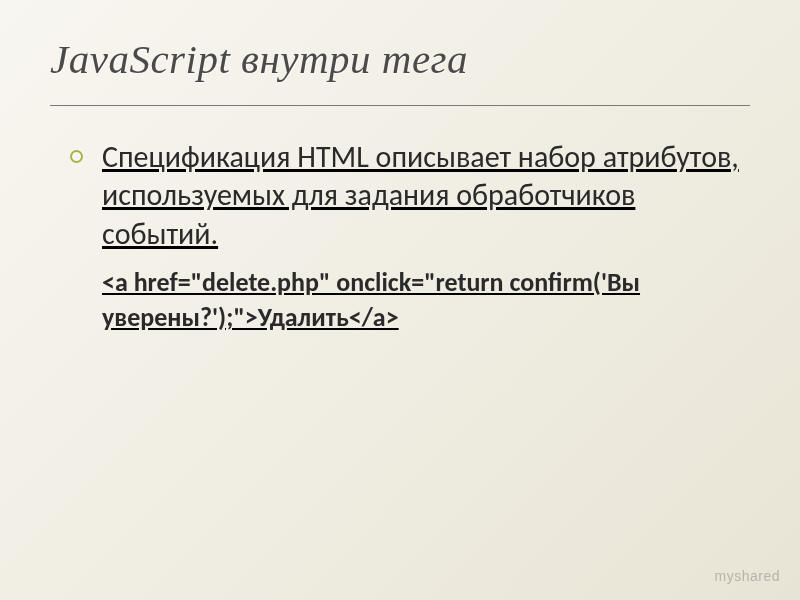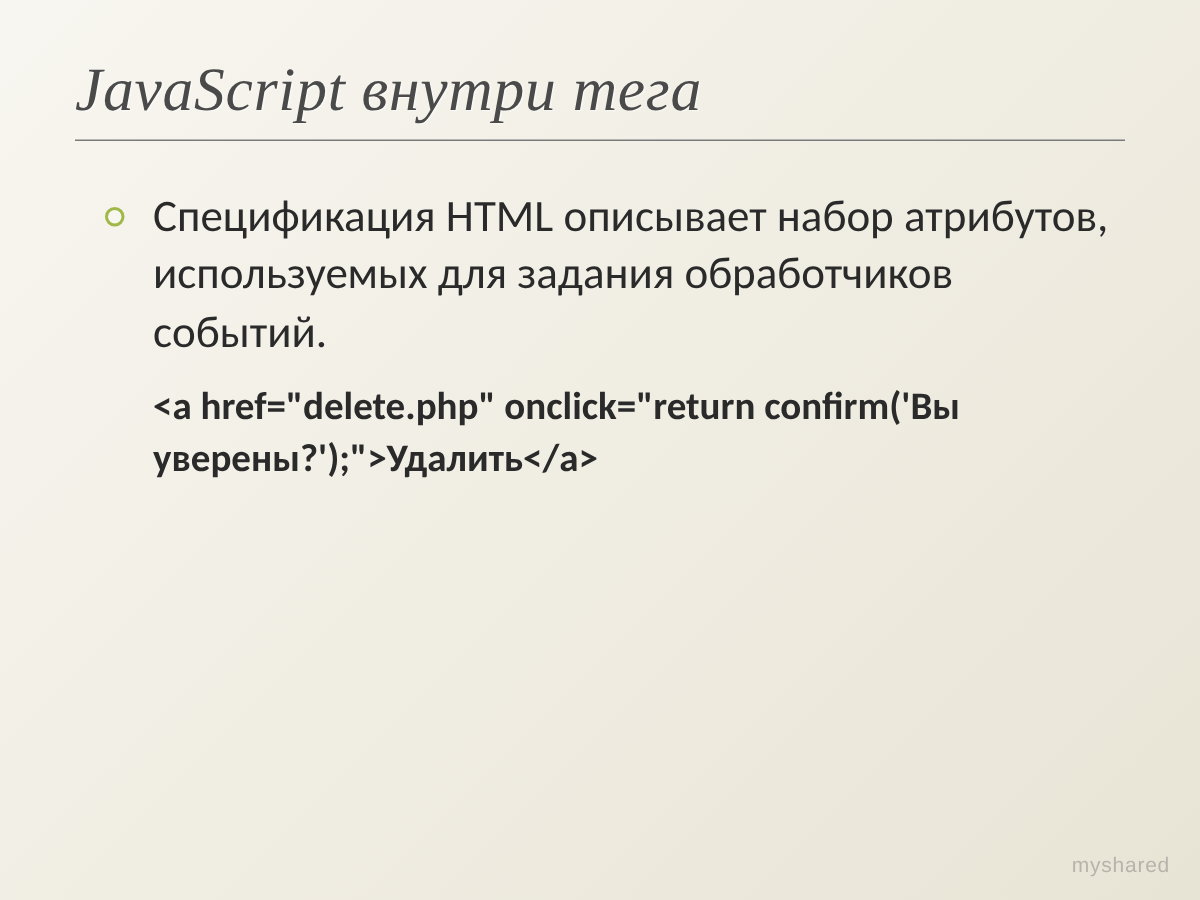--- a/index.html
+++ b/index.html
@@ -16,27 +16,28 @@
     height: 100%;
     padding: 35px 50px 20px 50px;
     position: relative;
   }
   .title {
     font-size: 41px;
     font-style: italic;
     font-weight: normal;
     color: #4a4a4a;
     border-bottom: 1.5px solid #7a7a7a;
-    padding-bottom: 10px;
+    padding-bottom: 22px;
     margin-bottom: 32px;
     text-shadow: 1px 1px 1px rgba(255,255,255,0.6);
     letter-spacing: 0.5px;
   }
   .content {
     padding-left: 20px;
+    text-decoration: underline;
   }
   .bullet-item {
     position: relative;
     padding-left: 32px;
     margin-bottom: 18px;
     font-size: 30px;
     color: #2a2a2a;
     line-height: 1.28;
     font-family: 'Calibri', 'Segoe UI', sans-serif;
   }

